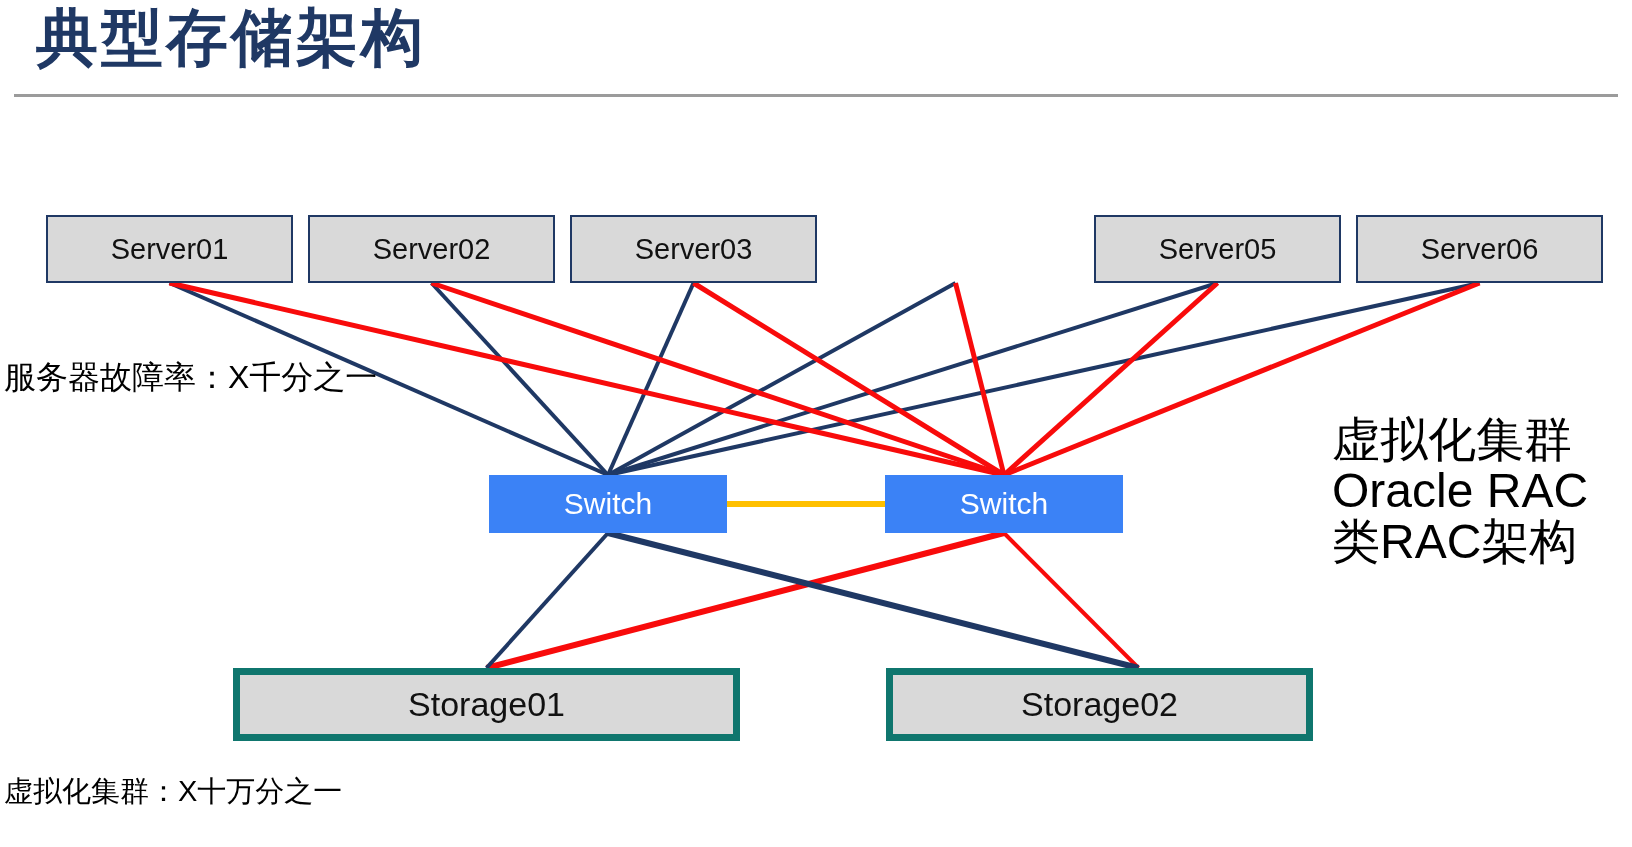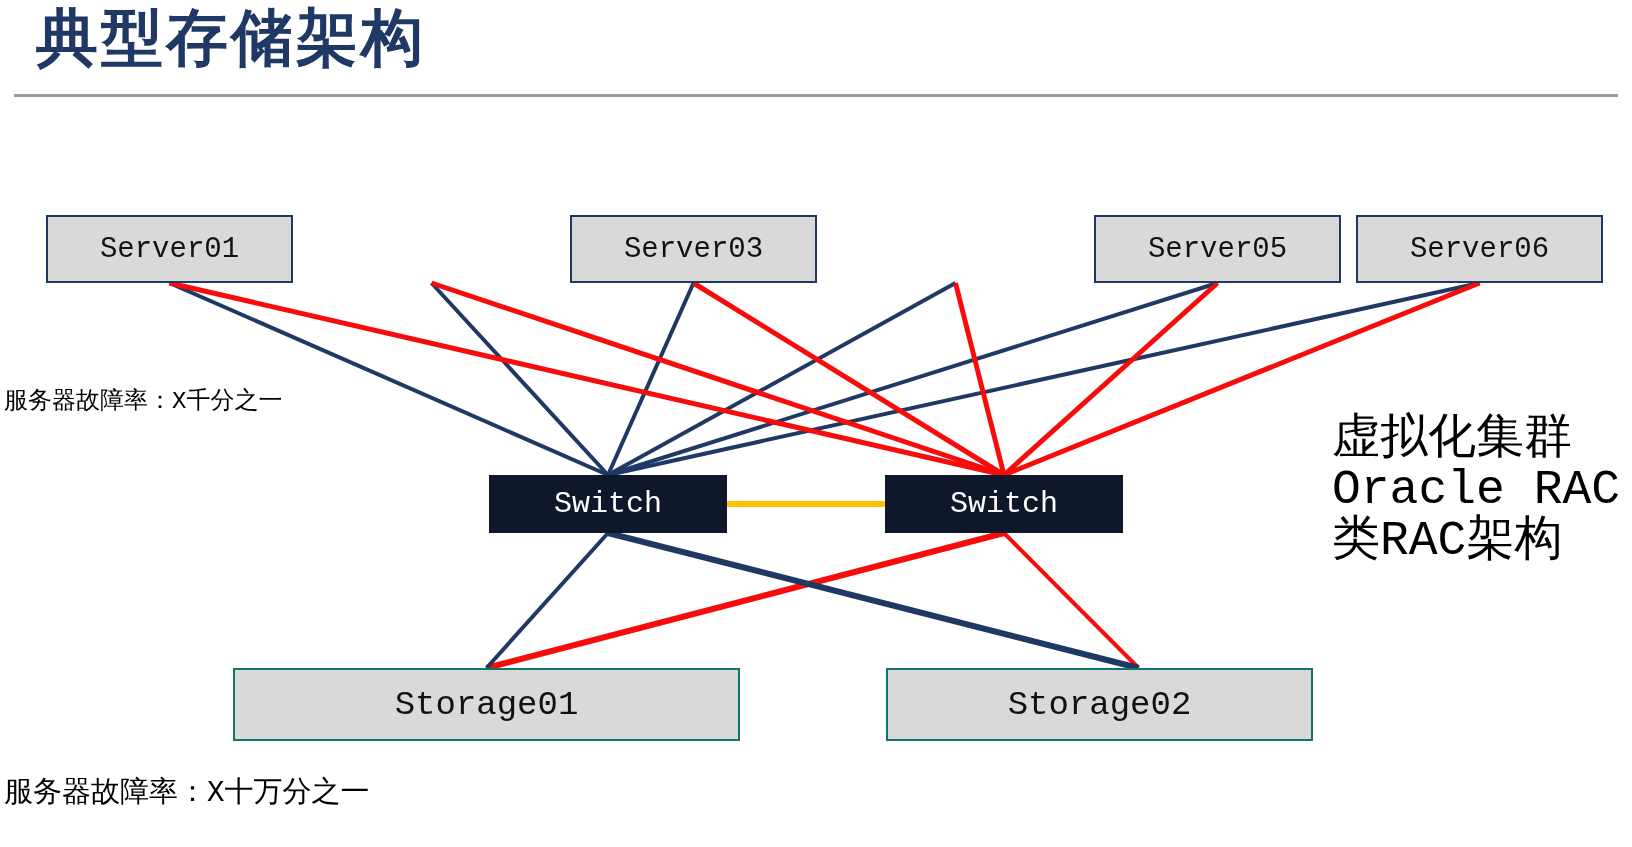--- a/index.html
+++ b/index.html
@@ -1,21 +1,21 @@
 <!DOCTYPE html>
 <html><head>
 <meta charset="utf-8">
 <style>
   html, body { margin: 0; padding: 0; background: #ffffff; }
   .stage {
     position: relative;
     width: 1632px;
     height: 847px;
     background: #ffffff;
-    font-family: Liberation Mono, monospace;
+    font-family: Liberation Sans, sans-serif;
     overflow: hidden;
   }
   .title {
     position: absolute;
     left: 36px;
     top: -4px;
     font-size: 62px;
     font-weight: bold;
     color: #1F3864;
     letter-spacing: 3px;
@@ -49,42 +49,42 @@
   #node-server01 { left: 46px; }
   #node-server02 { left: 308px; }
   #node-server03 { left: 570px; }
   #node-server04 { left: 832px; }
   #node-server05 { left: 1094px; }
   #node-server06 { left: 1356px; text-align: right; }
   .switch {
     top: 475px;
     width: 238px;
     height: 58px;
-    background: #0f172a;
+    background: #3b82f6;
     color: #ffffff;
     font-size: 30px;
   }
   #node-switch-left { left: 489px; }
   #node-switch-right { left: 885px; }
   .storage {
     top: 668px;
     height: 73px;
     background: #D9D9D9;
-    border: 2px solid #0f766e;
+    border: 7px solid #0f766e;
     color: #111111;
     font-size: 34px;
   }
   #node-storage01 { left: 233px; width: 507px; }
   #node-storage02 { left: 886px; width: 427px; }
   .annotation {
     position: absolute;
     color: #000000;
     white-space: nowrap;
   }
-  #annotation-server-failure { left: 4px; top: 384px; font-size: 24px; }
+  #annotation-server-failure { left: 4px; top: 356px; font-size: 32px; }
   #annotation-storage-failure { left: 4px; top: 772px; font-size: 29px; }
   .right-note {
     position: absolute;
     left: 1332px;
     top: 414px;
     font-size: 48px;
     line-height: 51px;
     color: #000000;
     white-space: nowrap;
   }
@@ -120,20 +120,23 @@
       <line x1="1004" y1="533" x2="486.5" y2="668" stroke="#F80B0B" stroke-width="6"></line>
       <line x1="1004" y1="533" x2="1138.5" y2="668" stroke="#F80B0B" stroke-width="4"></line>
       <line x1="608" y1="533" x2="486.5" y2="668" stroke="#1F3864" stroke-width="4"></line>
       <line x1="608" y1="533" x2="1138.5" y2="668" stroke="#1F3864" stroke-width="6"></line>
       <line x1="727" y1="504" x2="885" y2="504" stroke="#FFC000" stroke-width="6"></line>
     </svg>
 
   <div class="box server" id="node-server01">
     <span>Server01</span>
   </div>
+  <div class="box server" id="node-server02">
+    <span>Server02</span>
+  </div>
   <div class="box server" id="node-server03">
     <span>Server03</span>
   </div>
   <div class="box server" id="node-server05">
     <span>Server05</span>
   </div>
   <div class="box server" id="node-server06">
     <span>Server06</span>
   </div>
 
@@ -145,21 +148,21 @@
   </div>
 
   <div class="box storage" id="node-storage01">
     <span>Storage01</span>
   </div>
   <div class="box storage" id="node-storage02">
     <span>Storage02</span>
   </div>
 
   <div class="annotation" id="annotation-server-failure">服务器故障率：X千分之一</div>
-  <div class="annotation" id="annotation-storage-failure">服务器故障率：X十万分之一</div>
+  <div class="annotation" id="annotation-storage-failure">虚拟化集群：X十万分之一</div>
 
   <div class="right-note">
     <div>虚拟化集群</div>
     <div>Oracle RAC</div>
     <div>类RAC架构</div>
   </div>
 
 </div>
 
 </body></html>

